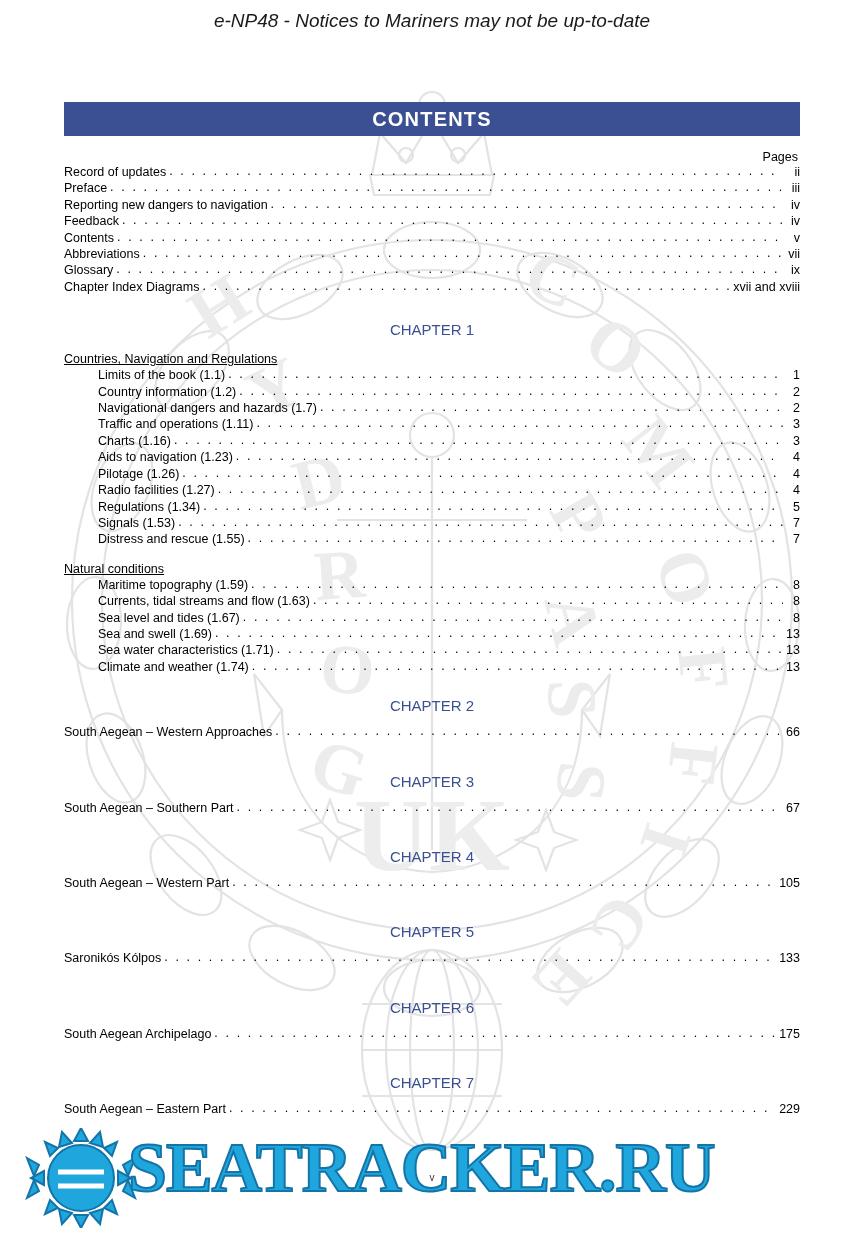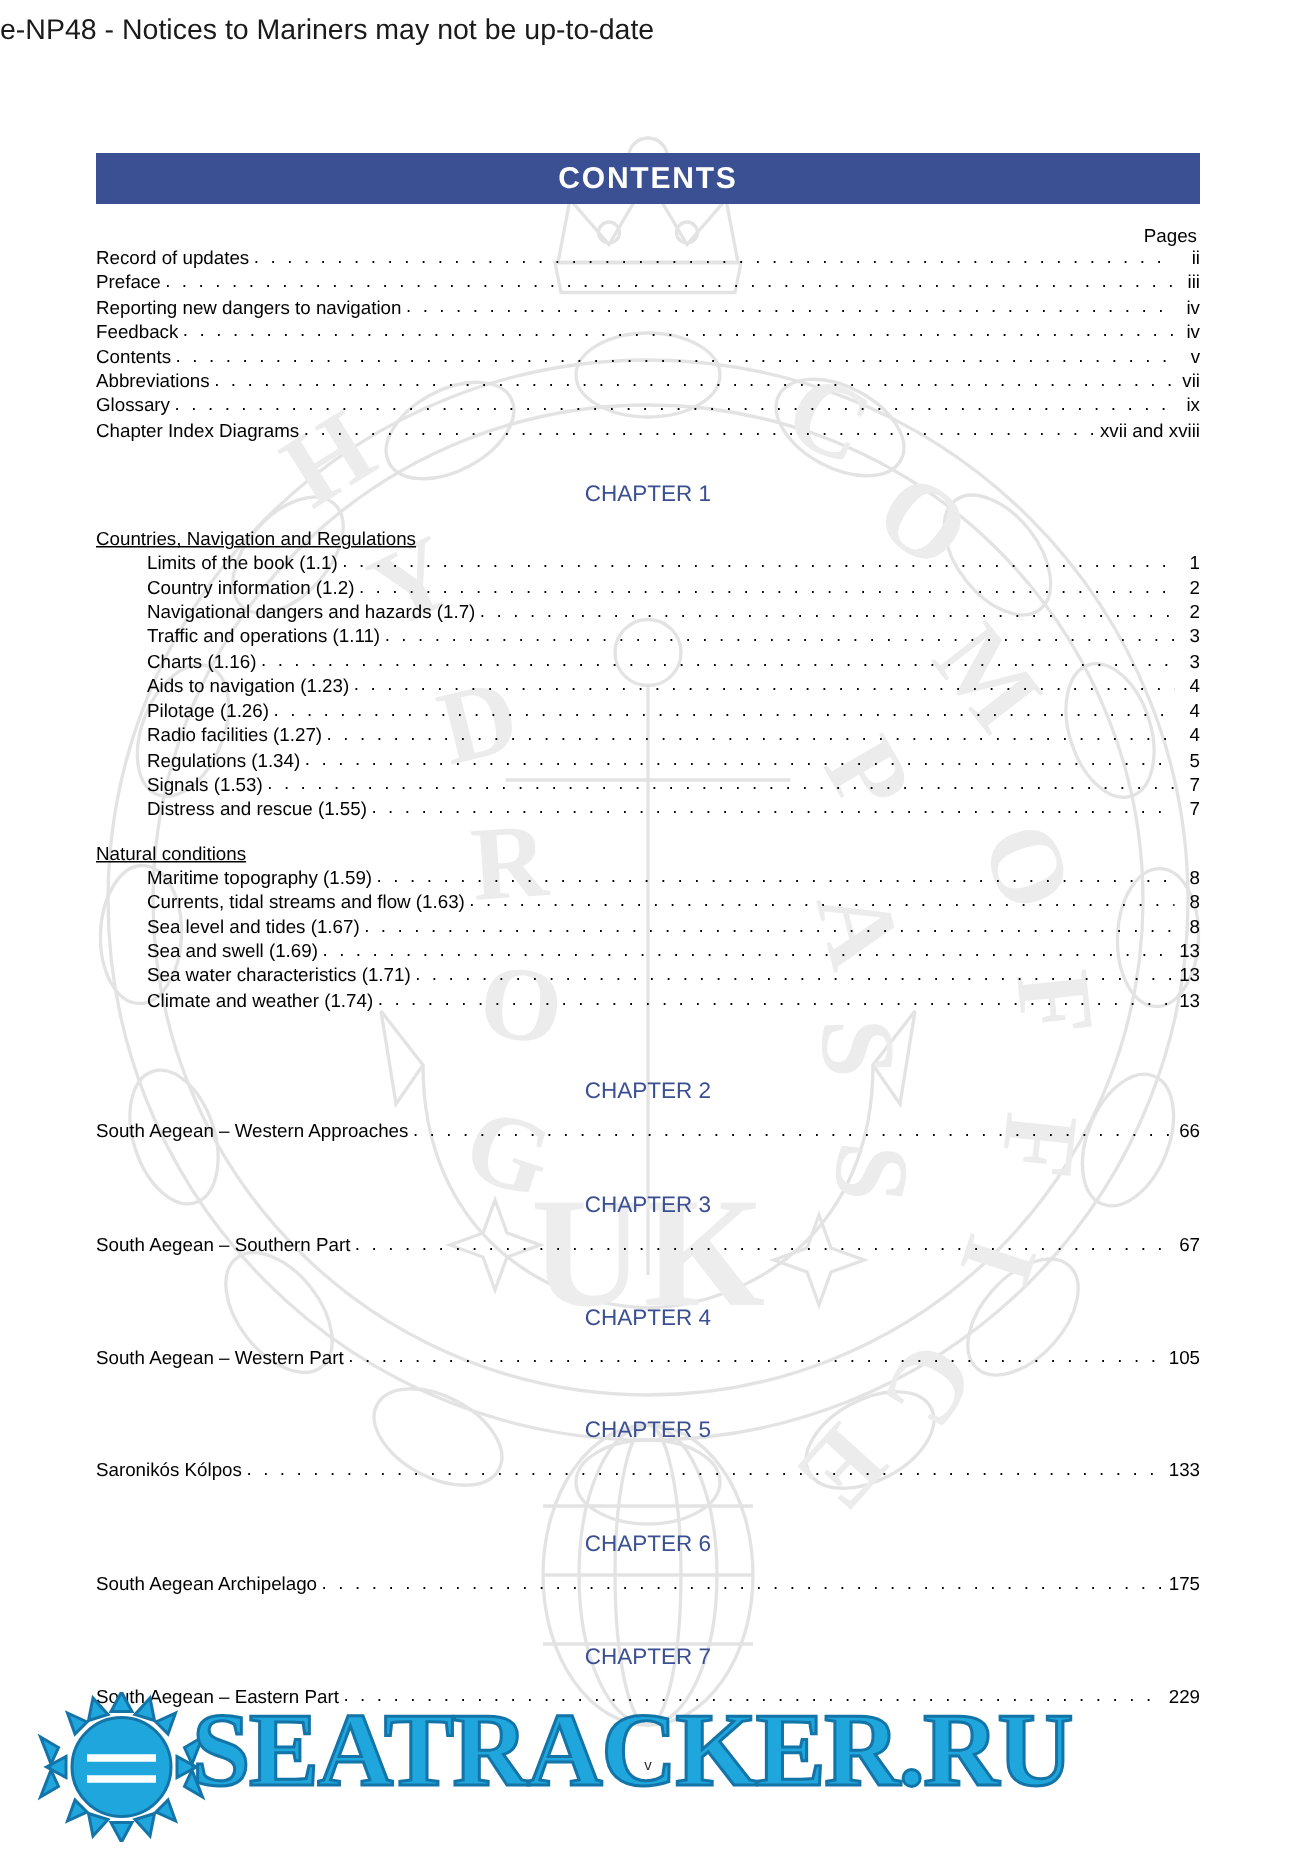--- a/index.html
+++ b/index.html
@@ -26,23 +26,25 @@
     z-index: 0;
   }
   .crest-wrap svg { display: block; }
 
   
   .page-title {
     position: absolute;
     top: 10px;
     left: 0;
     width: 864px;
+    text-align: center;
     font-size: 19px;
     color: #1a1a1a;
     z-index: 3;
+    font-style: italic;
   }
 
   
   .contents-banner {
     position: absolute;
     left: 64px;
     top: 102px;
     width: 736px;
     height: 34px;
     background: #3b4f93;
@@ -385,21 +387,21 @@
       <span class="dots">. . . . . . . . . . . . . . . . . . . . . . . . . . . . . . . . . . . . . . . . . . . . . . . . . . . . . . . . . . . . . . . . . . . . . . . . . . . . . . . . . . . . . . . . . . . . . . . . . . . . . . . . . . . . . . . . . . . . . . . . . . . . . . . . . . . . . . . . . . . . . . . . . . . . . . . . . . . . . . . . . . . . . . . . . . . . . . . . . . . . . . . . . . . . . . . . . . . . . . . . . . . . . . . . . . . . . . . . . . . . . . . . . . . . . . . . . . . . . . .</span>
       <span class="pg">13</span>
     </div>
     <div class="row indent-1">
       <span class="lbl">Climate and weather (1.74)</span>
       <span class="dots">. . . . . . . . . . . . . . . . . . . . . . . . . . . . . . . . . . . . . . . . . . . . . . . . . . . . . . . . . . . . . . . . . . . . . . . . . . . . . . . . . . . . . . . . . . . . . . . . . . . . . . . . . . . . . . . . . . . . . . . . . . . . . . . . . . . . . . . . . . . . . . . . . . . . . . . . . . . . . . . . . . . . . . . . . . . . . . . . . . . . . . . . . . . . . . . . . . . . . . . . . . . . . . . . . . . . . . . . . . . . . . . . . . . . . . . . . . . . . . .</span>
       <span class="pg">13</span>
     </div>
   </div>
 
-  <div class="chapter-head" style="margin-top:44px">CHAPTER 2</div>
+  <div class="chapter-head" style="margin-top:22px">CHAPTER 2</div>
   <div class="row chapter-row">
     <span class="lbl">South Aegean – Western Approaches</span>
     <span class="dots">. . . . . . . . . . . . . . . . . . . . . . . . . . . . . . . . . . . . . . . . . . . . . . . . . . . . . . . . . . . . . . . . . . . . . . . . . . . . . . . . . . . . . . . . . . . . . . . . . . . . . . . . . . . . . . . . . . . . . . . . . . . . . . . . . . . . . . . . . . . . . . . . . . . . . . . . . . . . . . . . . . . . . . . . . . . . . . . . . . . . . . . . . . . . . . . . . . . . . . . . . . . . . . . . . . . . . . . . . . . . . . . . . . . . . . . . . . . . . . .</span>
     <span class="pg">66</span>
   </div>
 
   <div class="chapter-head" style="margin-top:32px">CHAPTER 3</div>
   <div class="row chapter-row">
     <span class="lbl">South Aegean – Southern Part</span>
     <span class="dots">. . . . . . . . . . . . . . . . . . . . . . . . . . . . . . . . . . . . . . . . . . . . . . . . . . . . . . . . . . . . . . . . . . . . . . . . . . . . . . . . . . . . . . . . . . . . . . . . . . . . . . . . . . . . . . . . . . . . . . . . . . . . . . . . . . . . . . . . . . . . . . . . . . . . . . . . . . . . . . . . . . . . . . . . . . . . . . . . . . . . . . . . . . . . . . . . . . . . . . . . . . . . . . . . . . . . . . . . . . . . . . . . . . . . . . . . . . . . . . .</span>

